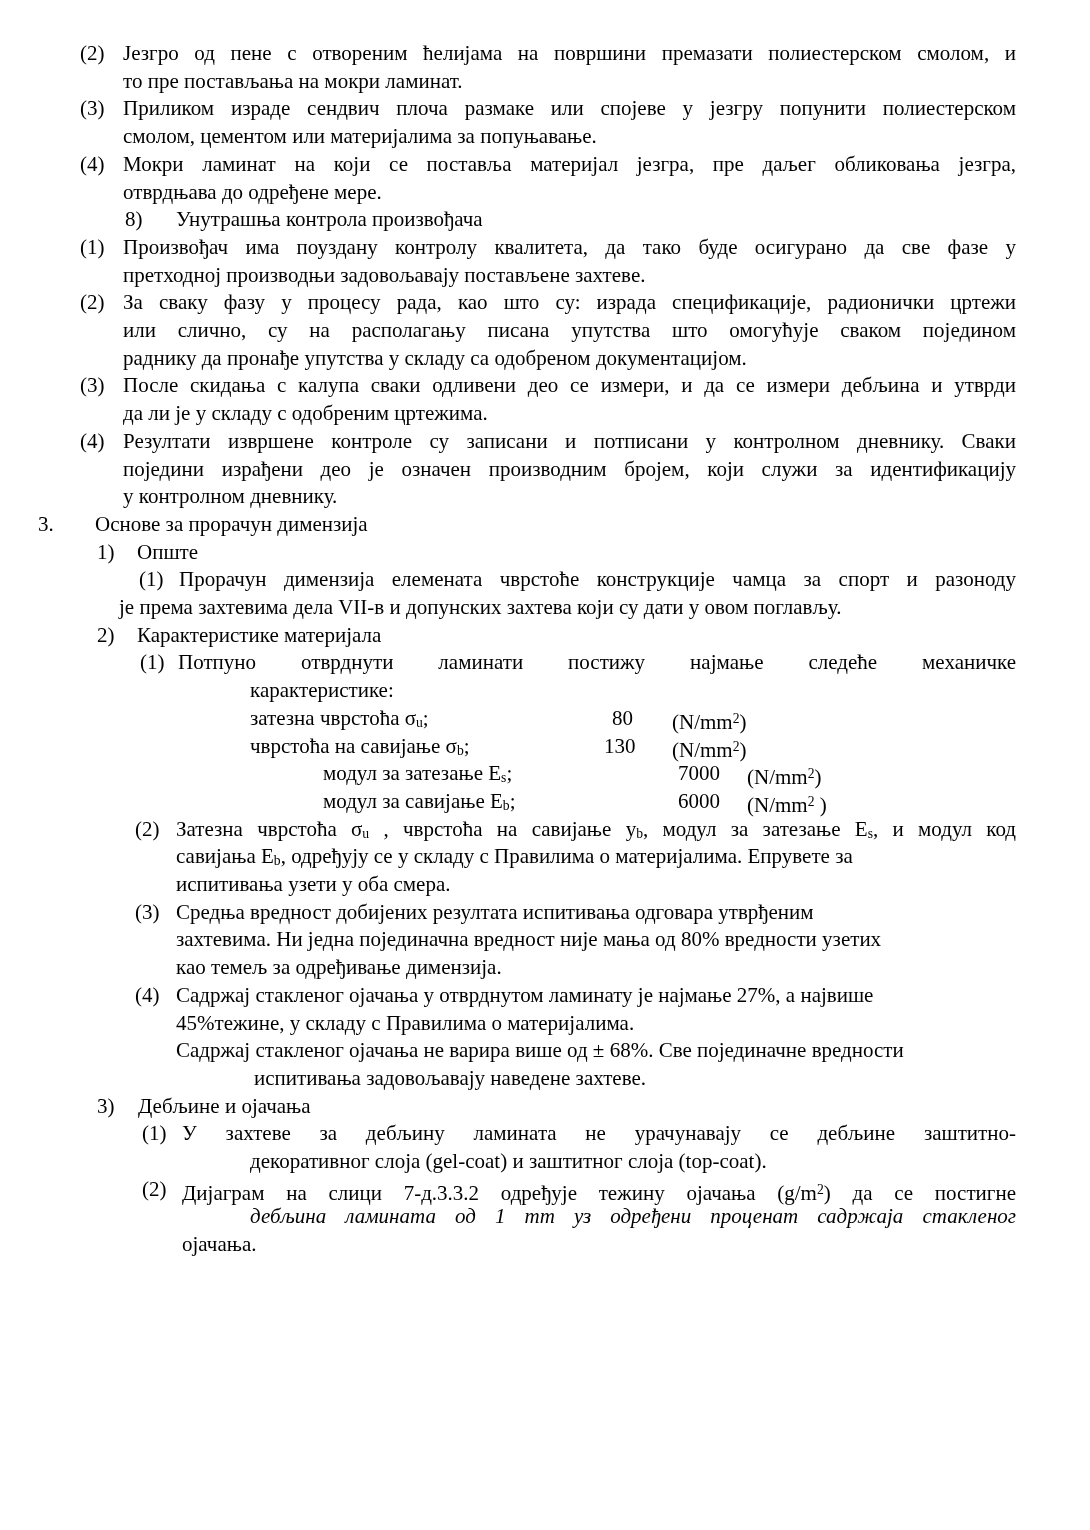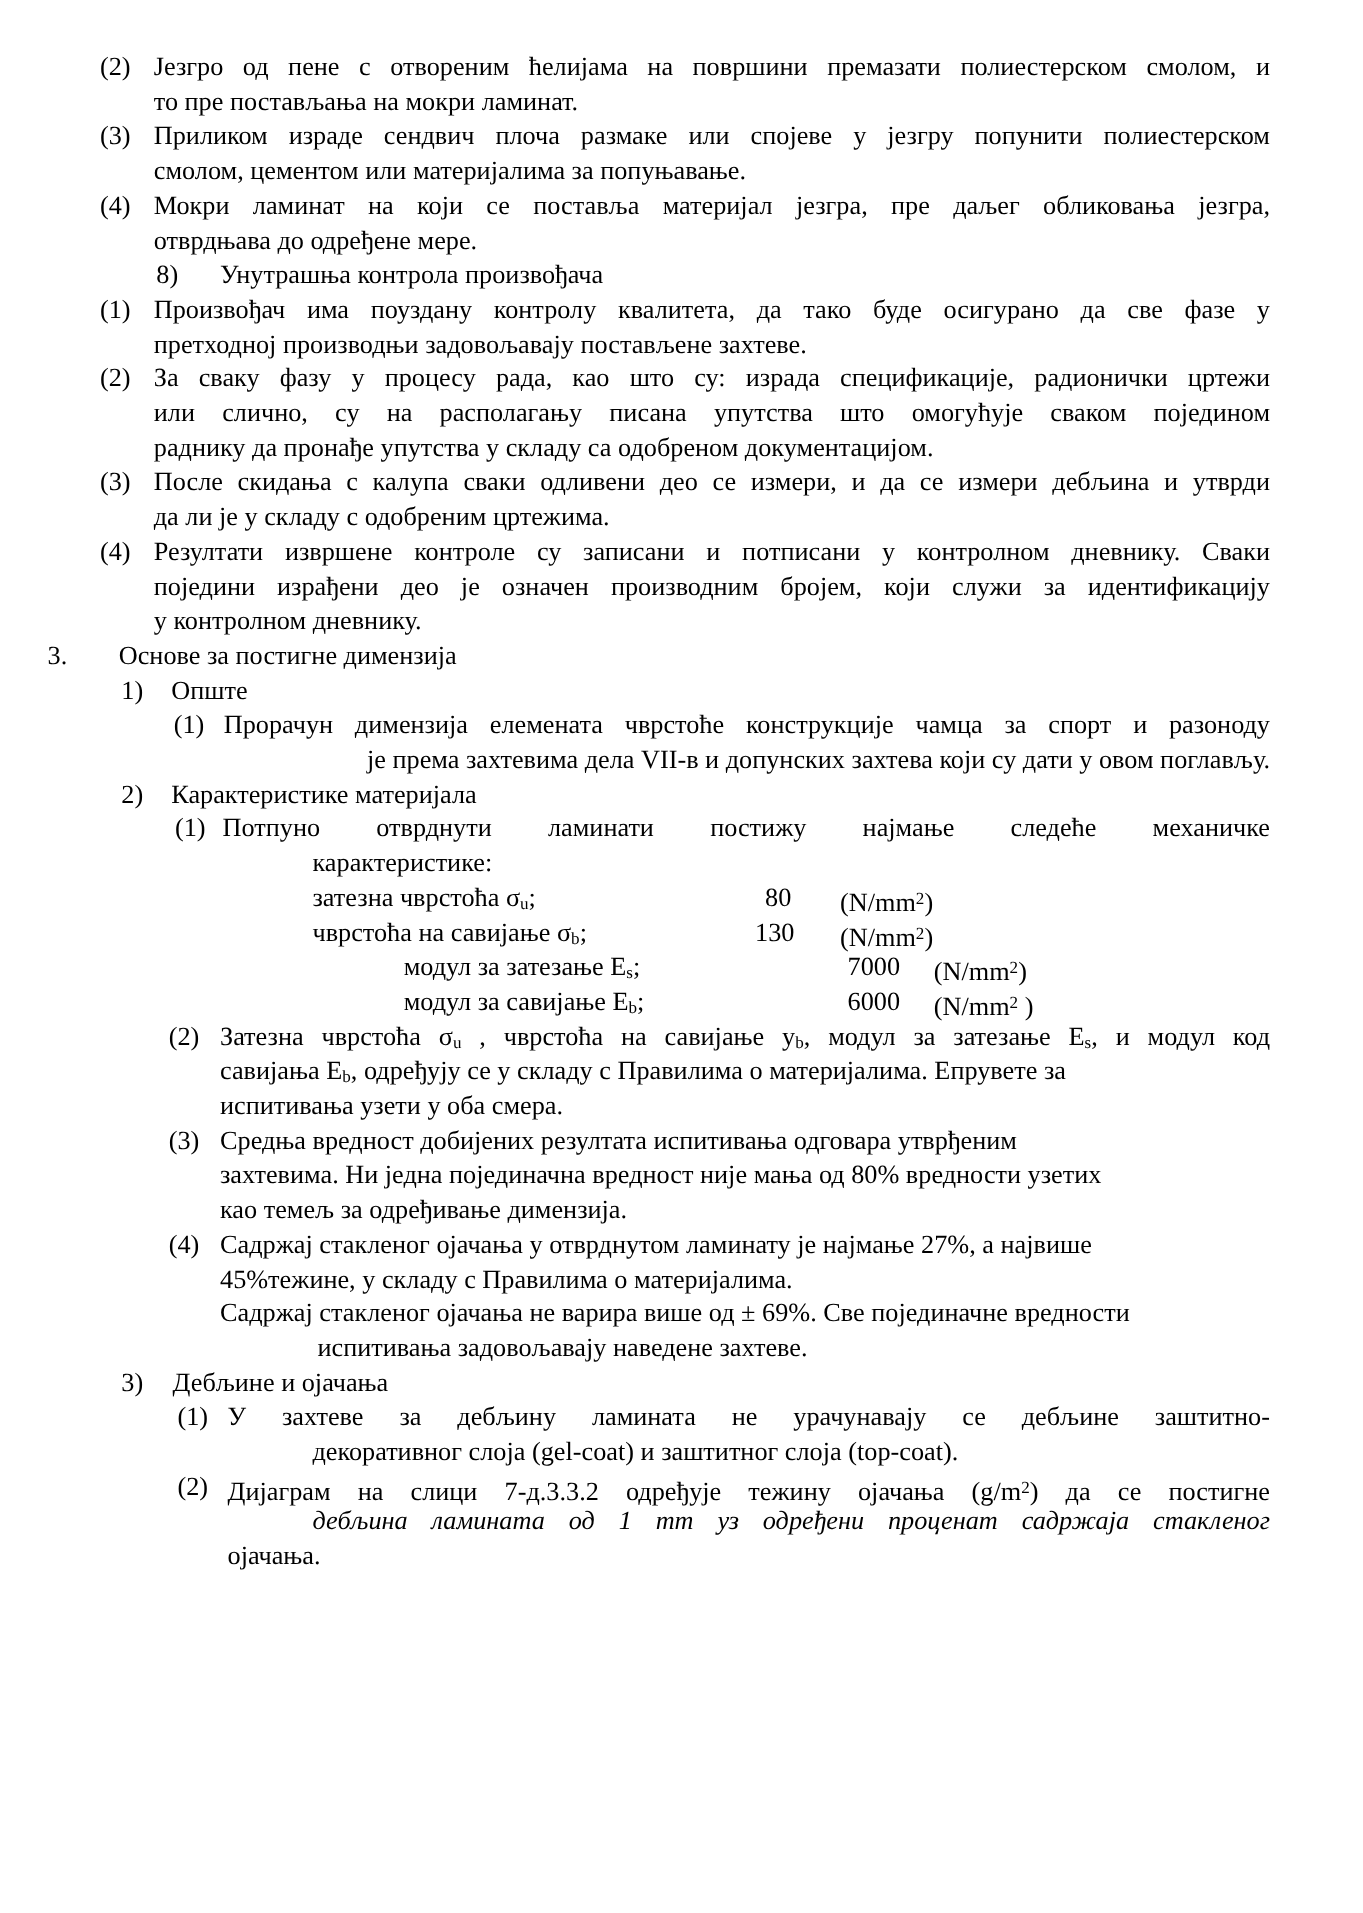--- a/index.html
+++ b/index.html
@@ -105,32 +105,32 @@
       <div class="run just" style="left: 123px; right: 74px;"><span>Резултати извршене контроле су записани и потписани у контролном дневнику. Сваки</span></div>
     </div>
     <div class="line" style="top: 483.2px;">
       <div class="run nowrap" style="left: 123px; right: 74px;"><span>у контролном дневнику.</span></div>
     </div>
     <div class="line" style="top: 455.5px;">
       <div class="run just" style="left: 123px; right: 74px;"><span>поједини израђени део је означен производним бројем, који служи за идентификацију</span></div>
     </div>
     <div class="line" style="top: 510.9px;">
       <span class="marker" style="left: 38px;">3.</span>
-      <div class="run nowrap" style="left: 95px; right: 74px;"><span>Основе за постигне димензија</span></div>
+      <div class="run nowrap" style="left: 95px; right: 74px;"><span>Основе за прорачун димензија</span></div>
     </div>
     <div class="line" style="top: 538.6px;">
       <span class="marker" style="left: 97px;">1)</span>
       <div class="run nowrap" style="left: 137px; right: 74px;"><span>Опште</span></div>
     </div>
     <div class="line" style="top: 566.3px;">
       <span class="marker" style="left: 139px;">(1)</span>
       <div class="run just" style="left: 179px; right: 74px;"><span>Прорачун димензија елемената чврстоће конструкције чамца за спорт и разоноду</span></div>
     </div>
     <div class="line" style="top: 594px;">
-      <div class="run nowrap" style="left: 119px; right: 74px; text-align: right;"><span>је према захтевима дела VII-в и допунских захтева који су дати у овом поглављу.</span></div>
+      <div class="run nowrap" style="left: 119px; right: 74px;"><span>је према захтевима дела VII-в и допунских захтева који су дати у овом поглављу.</span></div>
     </div>
     <div class="line" style="top: 621.7px;">
       <span class="marker" style="left: 97px;">2)</span>
       <div class="run nowrap" style="left: 137px; right: 74px;"><span>Карактеристике материјала</span></div>
     </div>
     <div class="line" style="top: 649.4px;">
       <span class="marker" style="left: 140px;">(1)</span>
       <div class="run just" style="left: 178px; right: 74px;"><span>Потпуно отврднути ламинати постижу најмање следеће механичке</span></div>
     </div>
     <div class="line" style="top: 677.1px;">
@@ -177,21 +177,21 @@
       <div class="run nowrap" style="left: 176px; right: 74px;"><span>као темељ за одређивање димензија.</span></div>
     </div>
     <div class="line" style="top: 981.8px;">
       <span class="marker" style="left: 135px;">(4)</span>
       <div class="run nowrap" style="left: 176px; right: 74px;"><span>Садржај стакленог ојачања у отврднутом ламинату је најмање 27%, а највише</span></div>
     </div>
     <div class="line" style="top: 1009.5px;">
       <div class="run nowrap" style="left: 176px; right: 74px;"><span>45%тежине, у складу с Правилима о материјалима.</span></div>
     </div>
     <div class="line" style="top: 1037.2px;">
-      <div class="run nowrap" style="left: 176px; right: 74px;"><span>Садржај стакленог ојачања не варира више од ± 69%. Све појединачне вредности</span></div>
+      <div class="run nowrap" style="left: 176px; right: 74px;"><span>Садржај стакленог ојачања не варира више од ± 68%. Све појединачне вредности</span></div>
     </div>
     <div class="line" style="top: 1064.9px;">
       <div class="run nowrap" style="left: 254px; right: 74px;"><span>испитивања задовољавају наведене захтеве.</span></div>
     </div>
     <div class="line" style="top: 1092.6px;">
       <span class="marker" style="left: 97px;">3)</span>
       <div class="run nowrap" style="left: 138px; right: 74px;"><span>Дебљине и ојачања</span></div>
     </div>
     <div class="line" style="top: 1120.3px;">
       <span class="marker" style="left: 142px;">(1)</span>

